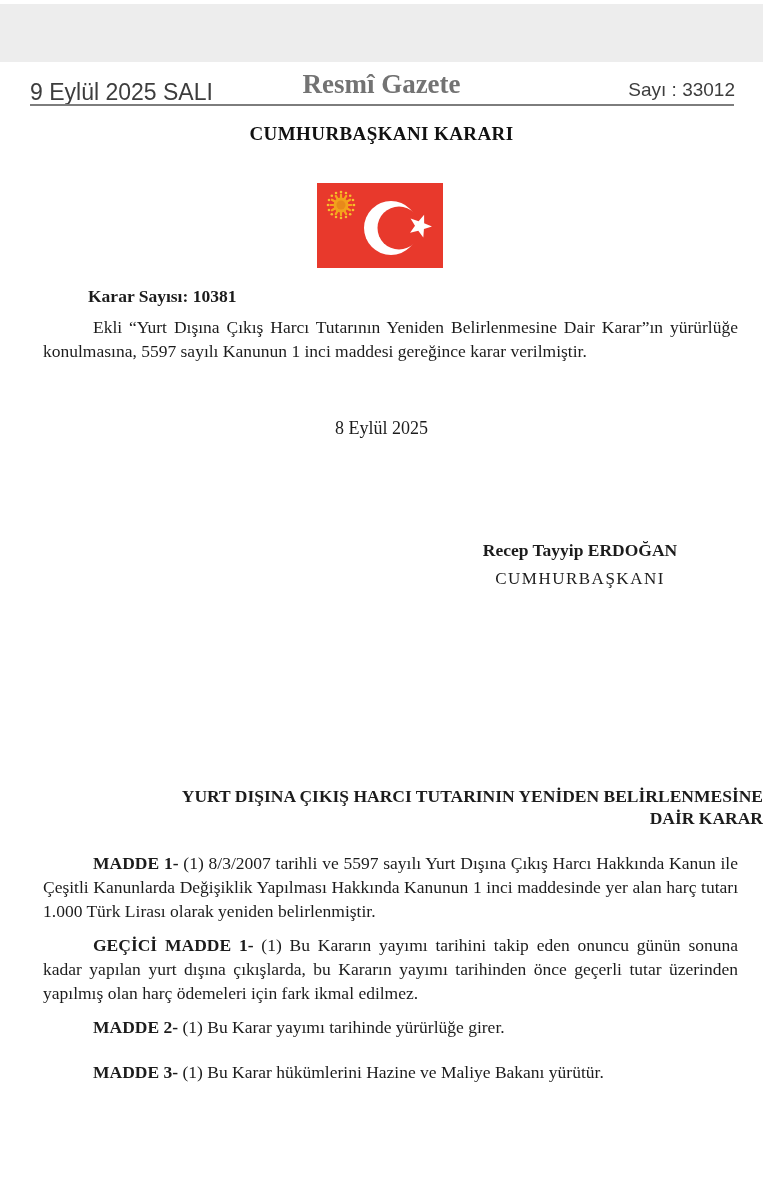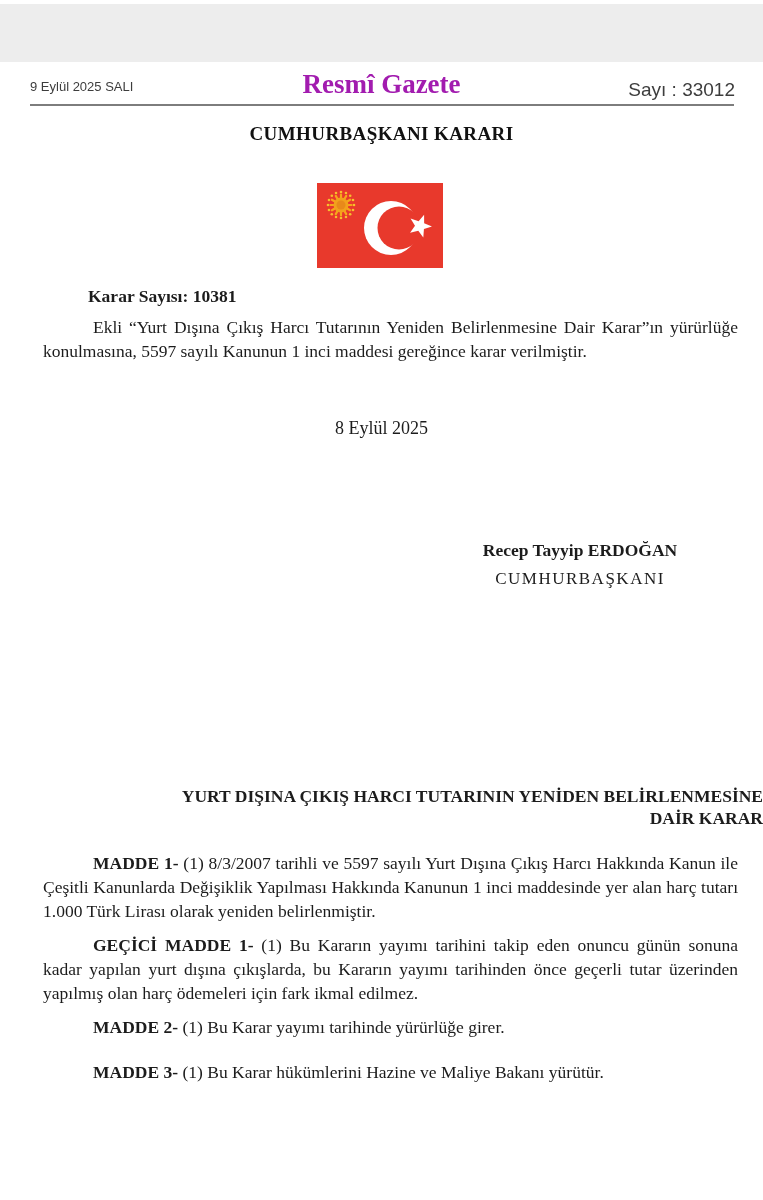--- a/index.html
+++ b/index.html
@@ -1,20 +1,20 @@
 <!DOCTYPE html>
 <html><head>
 <meta charset="utf-8">
 <style>
   html,body{margin:0;padding:0;background:#ffffff;}
   .page{position:relative;width:763px;height:1200px;background:#ffffff;overflow:hidden;
         font-family:"Liberation Serif",serif;color:#1c1c1c;}
   .top-band{position:absolute;left:0;top:4px;width:763px;height:58px;background:#ededed;}
   .gazette-date{position:absolute;left:30px;top:79px;font-family:"Liberation Sans",sans-serif;
-        font-size:13px;color:#3d3d3d;}
+        font-size:23px;color:#3d3d3d;}
   .gazette-title{position:absolute;left:0;right:0;top:69px;text-align:center;
         font-family:"Liberation Serif",serif;font-weight:bold;font-size:27px;}
   .gazette-issue{position:absolute;right:28px;top:79px;font-family:"Liberation Sans",sans-serif;
         font-size:19px;color:#3d3d3d;margin-left:12px;}
   .header-rule{position:absolute;left:30px;top:104px;width:704px;height:2px;background:#7d7d7d;}
   .decree-heading{position:absolute;left:0;right:0;top:123px;text-align:center;
         font-weight:bold;font-size:19px;letter-spacing:.4px;color:#111;}
   .flag-wrap{position:absolute;left:317px;top:183px;width:126px;height:85px;}
   .karar-line{position:absolute;left:88px;top:286px;font-weight:bold;font-size:17.5px;}
   .intro-par{position:absolute;left:43px;top:316px;width:695px;margin:0;
@@ -32,21 +32,21 @@
   .art-label{font-weight:bold;}
 </style>
 </head>
 <body>
 
 <div class="page">
 
   <div class="top-band"></div>
 
   <span class="gazette-date">9 Eylül 2025 SALI</span>
-  <span class="gazette-title" style="color:#a21caf;">Resmî Gazete</span>
+  <span class="gazette-title" style="color:#737373;">Resmî Gazete</span>
   <span class="gazette-issue">Sayı : 33012</span>
   <div class="header-rule"></div>
 
   <div class="decree-heading">CUMHURBAŞKANI KARARI</div>
 
   <div class="flag-wrap">
     <svg width="126" height="85" viewBox="0 0 126 85">
       <rect x="0" y="0" width="126" height="85" fill="#e8392c"></rect>
       <g>
         <g stroke="#f6a71b" stroke-width="2.2" stroke-linecap="round">

